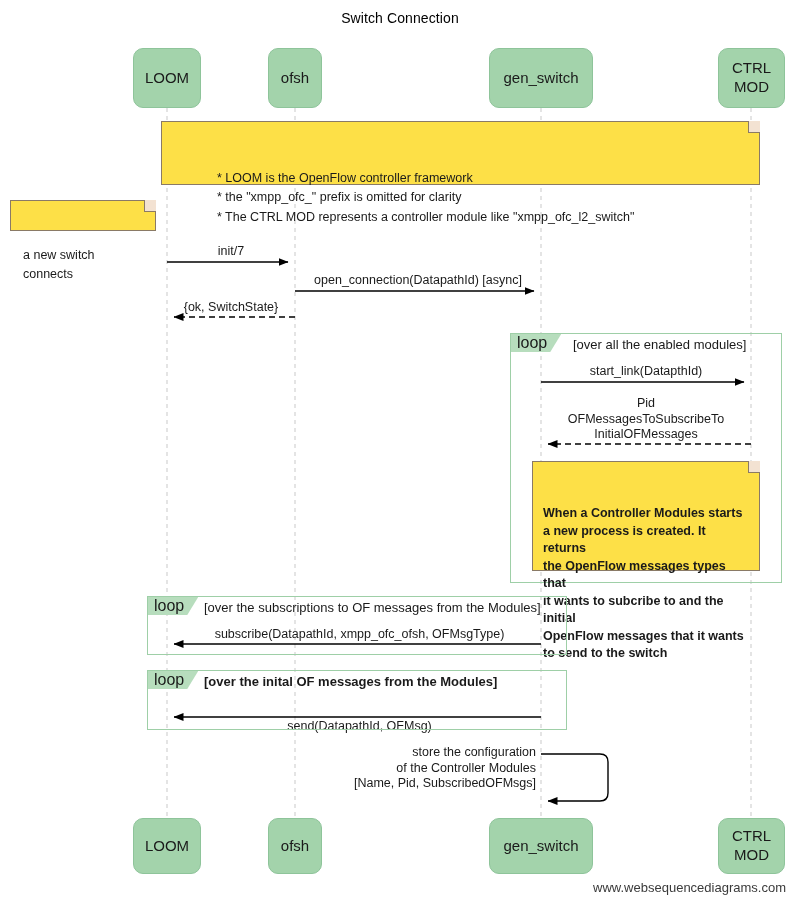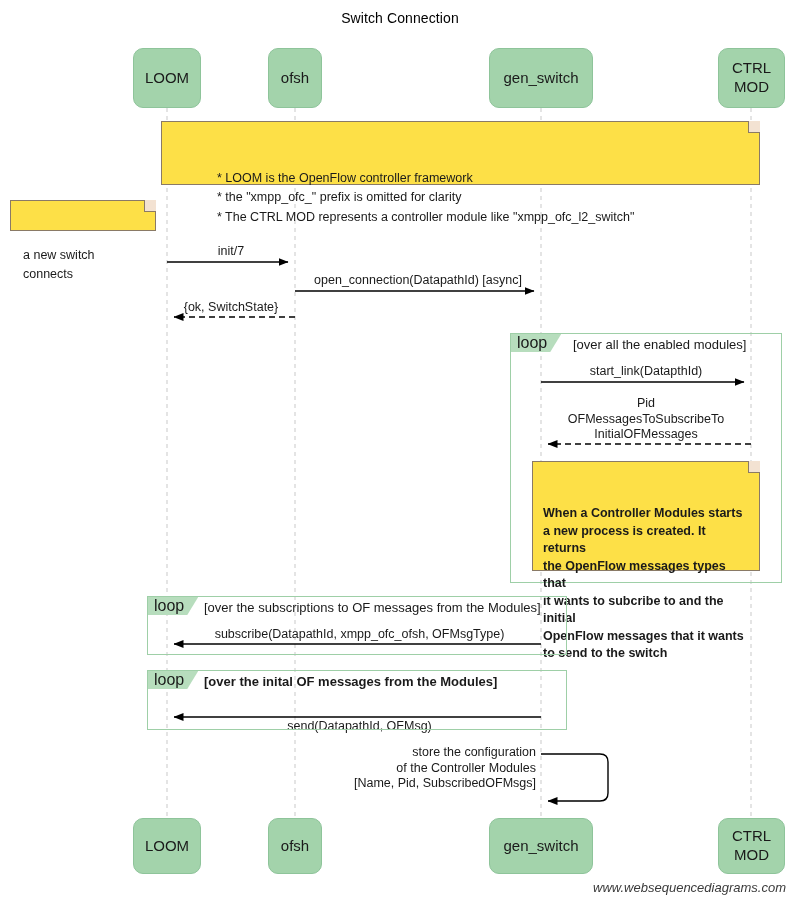--- a/index.html
+++ b/index.html
@@ -109,21 +109,20 @@
     white-space: pre-line;
     text-align: center;
     line-height: 1.25;
   }
   .footer {
     position: absolute;
     right: 14px;
     bottom: 14px;
     font-size: 13px;
     color: #3a3a3a;
-    font-style: italic;
   }
 </style>
 </head>
 <body>
 
 <div id="diagram">
 
   <div class="title">Switch Connection</div>
 
   <svg id="svg-layer" viewBox="0 0 800 909">

